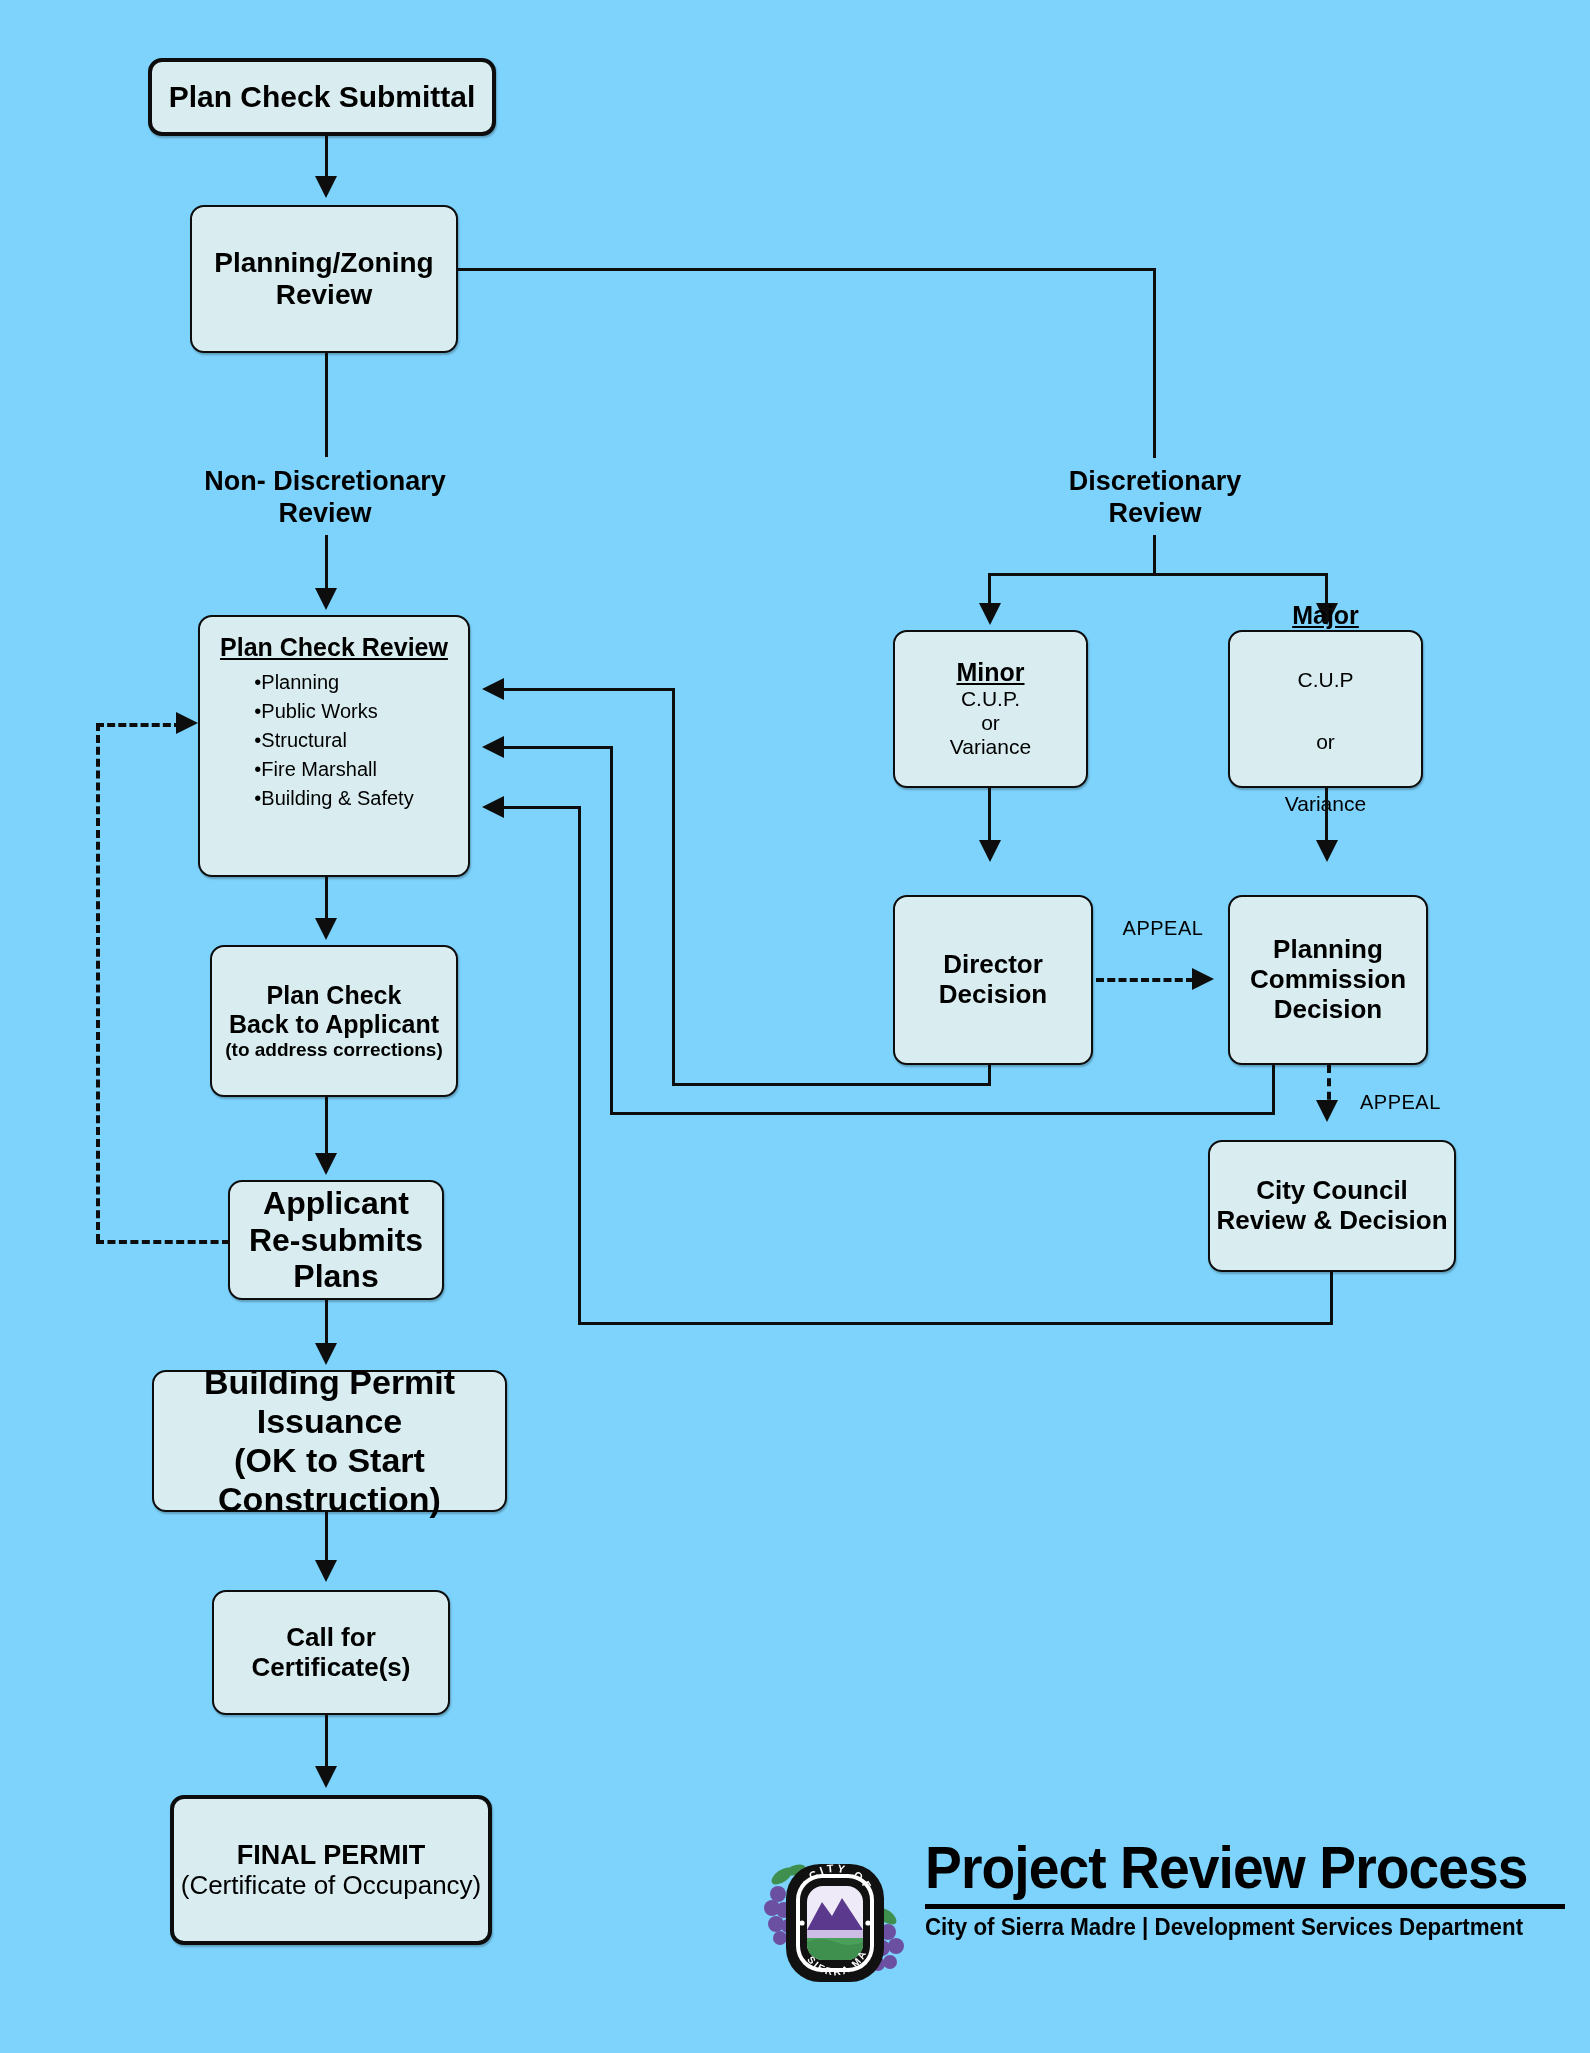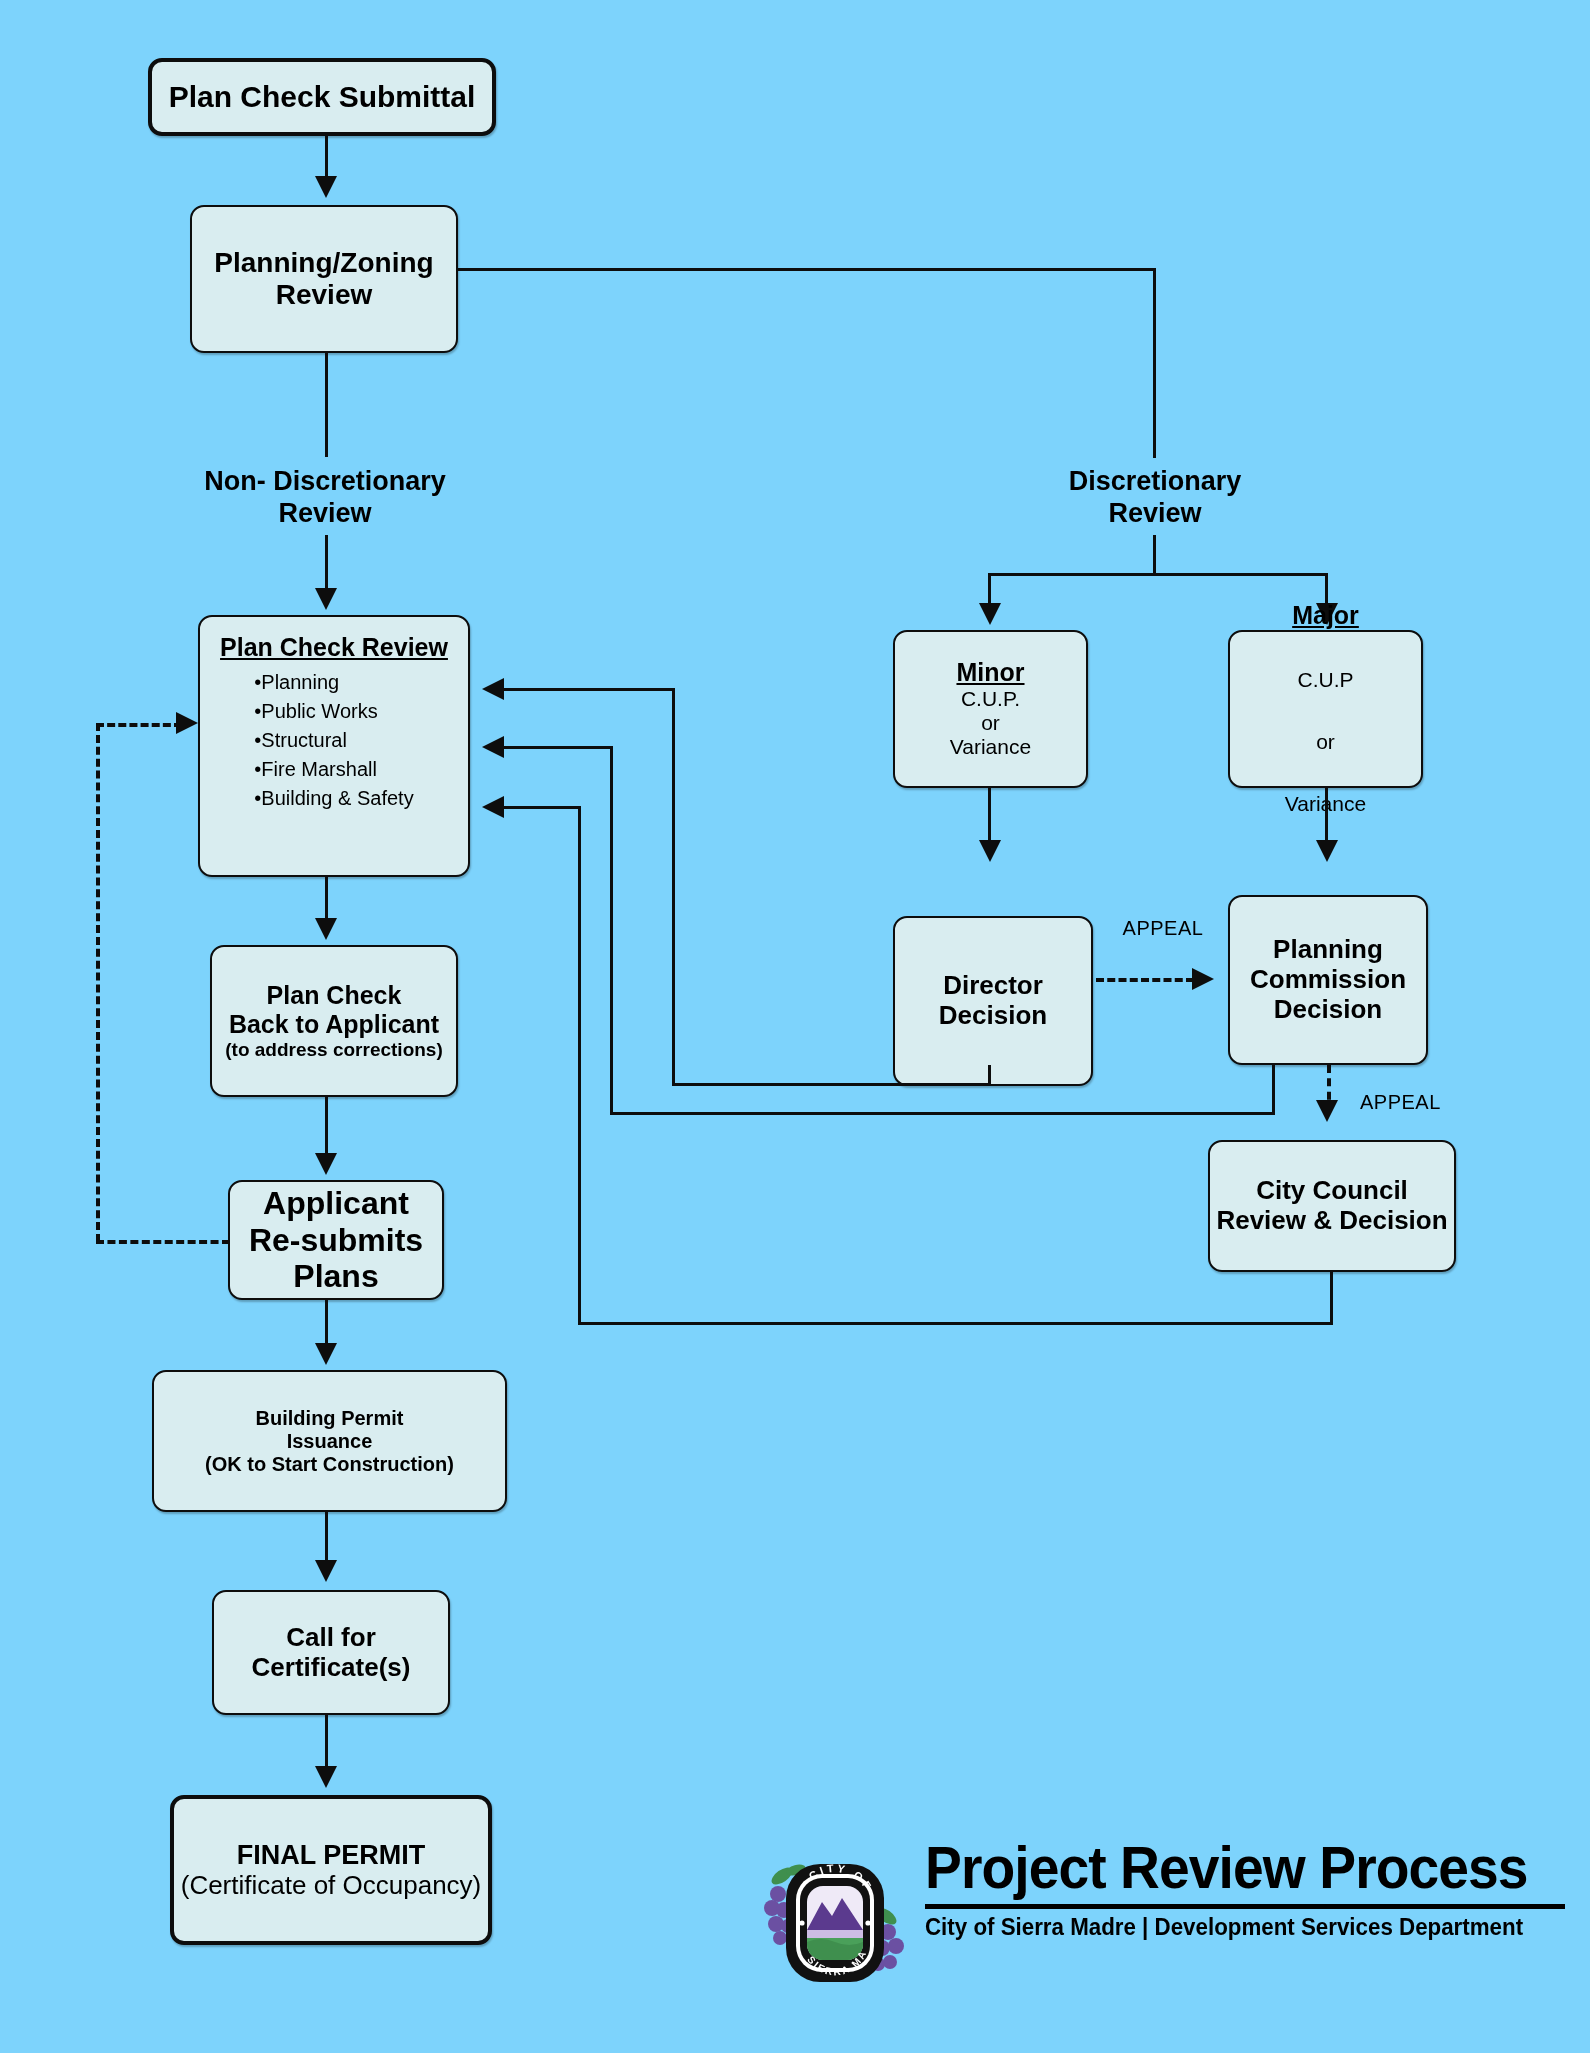--- a/index.html
+++ b/index.html
@@ -124,21 +124,21 @@
   </div>
 
   <div class="dsh-h" style="left:96px;top:1240px;width:134px;"></div>
   <div class="dsh-v" style="left:96px;top:723px;height:519px;"></div>
   <div class="dsh-h" style="left:96px;top:723px;width:86px;"></div>
   <div class="ah right" style="left:176px;top:712px;"></div>
 
   <div class="ln vl" style="left:325px;top:1300px;width:3px;height:50px;"></div>
   <div class="ah down" style="left:315px;top:1343px;"></div>
 
-  <div class="box" style="left:152px;top:1370px;width:355px;height:142px;font-size:20px;">
+  <div class="box" style="left:152px;top:1370px;width:355px;height:142px;font-size:34px;">
     <span>Building Permit</span>
     <span>Issuance</span>
     <span>(OK to Start Construction)</span>
   </div>
 
   <div class="ln vl" style="left:325px;top:1512px;width:3px;height:55px;"></div>
   <div class="ah down" style="left:315px;top:1560px;"></div>
 
   <div class="box" style="left:212px;top:1590px;width:238px;height:125px;font-size:26px;">
     <span>Call for</span>
@@ -181,21 +181,21 @@
     <span class="thin" style="font-size:21px;">or</span>
     <span class="thin" style="font-size:21px;">Variance</span>
   </div>
 
   <div class="ln vl" style="left:988px;top:788px;width:3px;height:60px;"></div>
   <div class="ah down" style="left:979px;top:840px;"></div>
 
   <div class="ln vl" style="left:1325px;top:788px;width:3px;height:60px;"></div>
   <div class="ah down" style="left:1316px;top:840px;"></div>
 
-  <div class="box" style="left:893px;top:916px;width:200px;height:170px;font-size:26px;">
+  <div class="box" style="left:893px;top:895px;width:200px;height:170px;font-size:26px;">
     <span>Director</span>
     <span>Decision</span>
   </div>
 
   <div class="box" style="left:1228px;top:895px;width:200px;height:170px;font-size:26px;">
     <span>Planning</span>
     <span>Commission</span>
     <span>Decision</span>
   </div>
 

